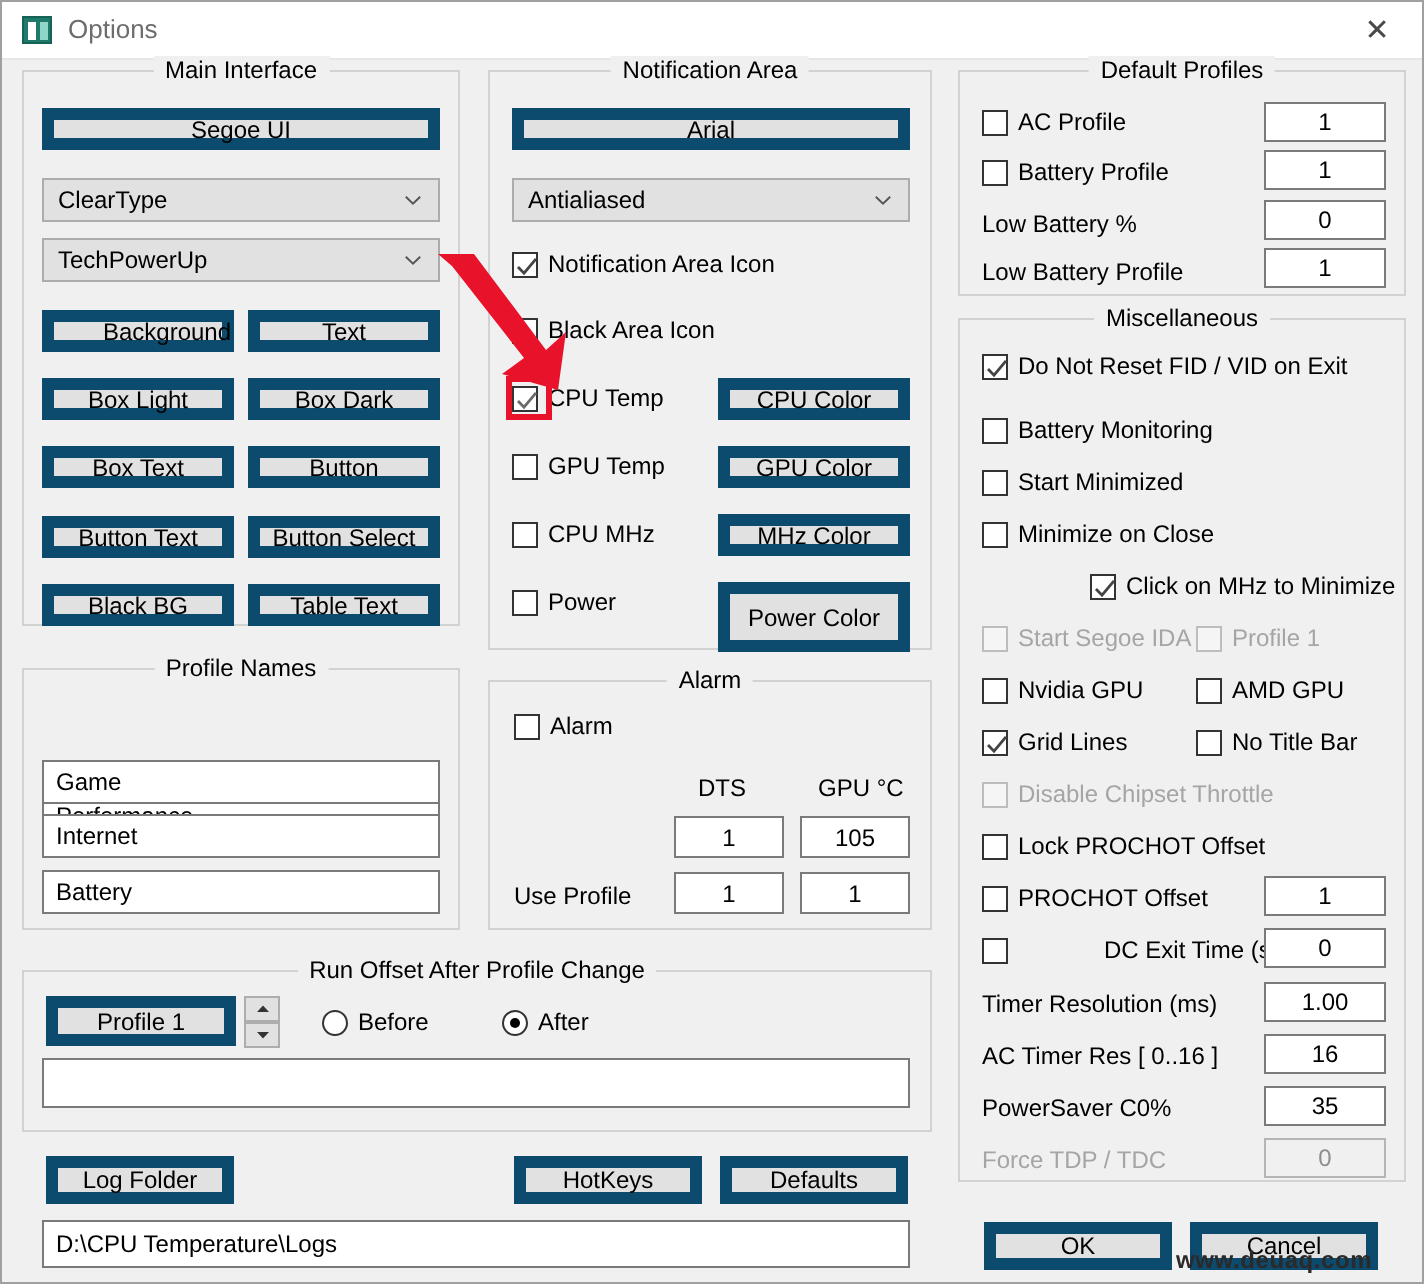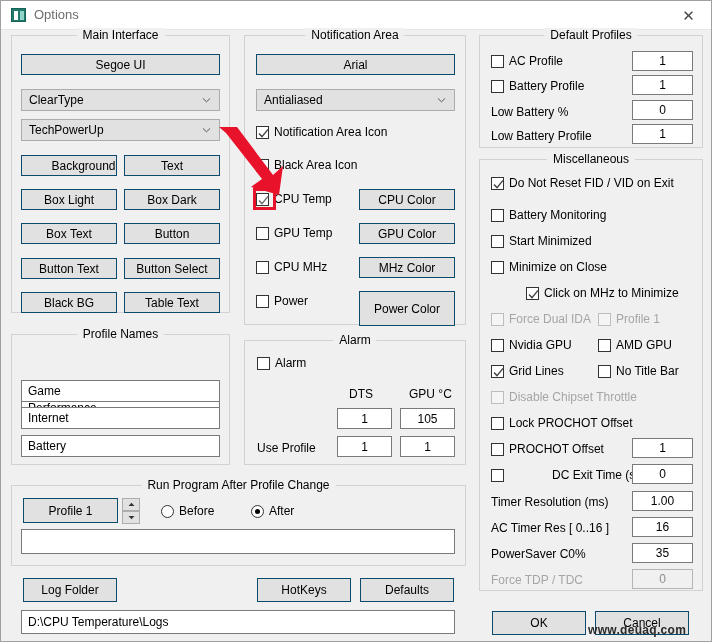--- a/index.html
+++ b/index.html
@@ -41,21 +41,21 @@
   
   .group{
     position:absolute; border:1px solid #d2d2d2; background:transparent;
   }
   .group > .legend{
     position:absolute; top:-8px; left:50%; transform:translateX(-50%);
     background:#f0f0f0; padding:0 6px; font-size:12px; color:#000; white-space:nowrap;
   }
   
   .btn{
-    position:absolute; background:#e1e1e1; border:1px solid #0c4a6e;
+    position:absolute; background:#e1e1e1; border:6px solid #0c4a6e;
     display:flex; align-items:center; justify-content:center;
     font-size:12px; color:#000; user-select:none;
   }
   
   .combo{
     position:absolute; background:#e1e1e1; border:1px solid #acacac;
     display:flex; align-items:center; padding-left:7px; font-size:12px;
   }
   .combo .chev{
     position:absolute; right:8px; top:50%; transform:translateY(-50%);
@@ -149,21 +149,21 @@
 
   <div class="group" style="left:10px; top:333px; width:219px; height:131px;">
     <div class="legend">Profile Names</div>
   </div>
   <div class="tbox" style="left:20px; top:351px; width:199px; height:22px;margin-top:45px;">Performance</div>
   <div class="tbox" style="left:20px; top:406px; width:199px; height:22px;">Internet</div>
   <div class="tbox" style="left:20px; top:379px; width:199px; height:22px;">Game</div>
   <div class="tbox" style="left:20px; top:434px; width:199px; height:22px;">Battery</div>
 
   <div class="group" style="left:10px; top:484px; width:455px; height:81px;">
-    <div class="legend">Run Program After Profile Change</div>
+    <div class="legend">Run Offset After Profile Change</div>
   </div>
   <div class="btn" style="left:22px; top:497px; width:95px; height:25px;">Profile 1</div>
   <div class="spin" style="left:121px; top:497px;">
     <div class="up">
       <svg width="7" height="5" viewBox="0 0 7 5">
           <path d="M0.5 4 L3.5 0.8 L6.5 4 Z" fill="#333"></path>
         </svg>
     </div>
     <div class="dn">
       <svg width="7" height="5" viewBox="0 0 7 5">
@@ -287,31 +287,31 @@
     <span>Battery Monitoring</span>
   </div>
   <div class="chk" style="left:490px; top:233px;">
     <span class="box"></span>
     <span>Start Minimized</span>
   </div>
   <div class="chk" style="left:490px; top:259px;">
     <span class="box"></span>
     <span>Minimize on Close</span>
   </div>
-  <div class="chk" style="left:492px; top:285px;padding-left:33px;">
+  <div class="chk" style="left:511px; top:285px;padding-left:33px;">
     <span class="box">
       <svg width="11" height="11" viewBox="0 0 11 11">
           <path d="M1 5.5 L4 8.6 L10 1.4" stroke="#444" stroke-width="1.4" fill="none"></path>
         </svg>
     </span>
     <span>Click on MHz to Minimize</span>
   </div>
   <div class="chk dis" style="left:490px; top:311px;">
     <span class="box"></span>
-    <span>Force Dual IDA</span>
+    <span>Start Segoe IDA</span>
   </div>
   <div class="chk dis" style="left:597px; top:311px;">
     <span class="box"></span>
     <span>Profile 1</span>
   </div>
   <div class="chk" style="left:490px; top:337px;">
     <span class="box"></span>
     <span>Nvidia GPU</span>
   </div>
   <div class="chk" style="left:597px; top:337px;">

